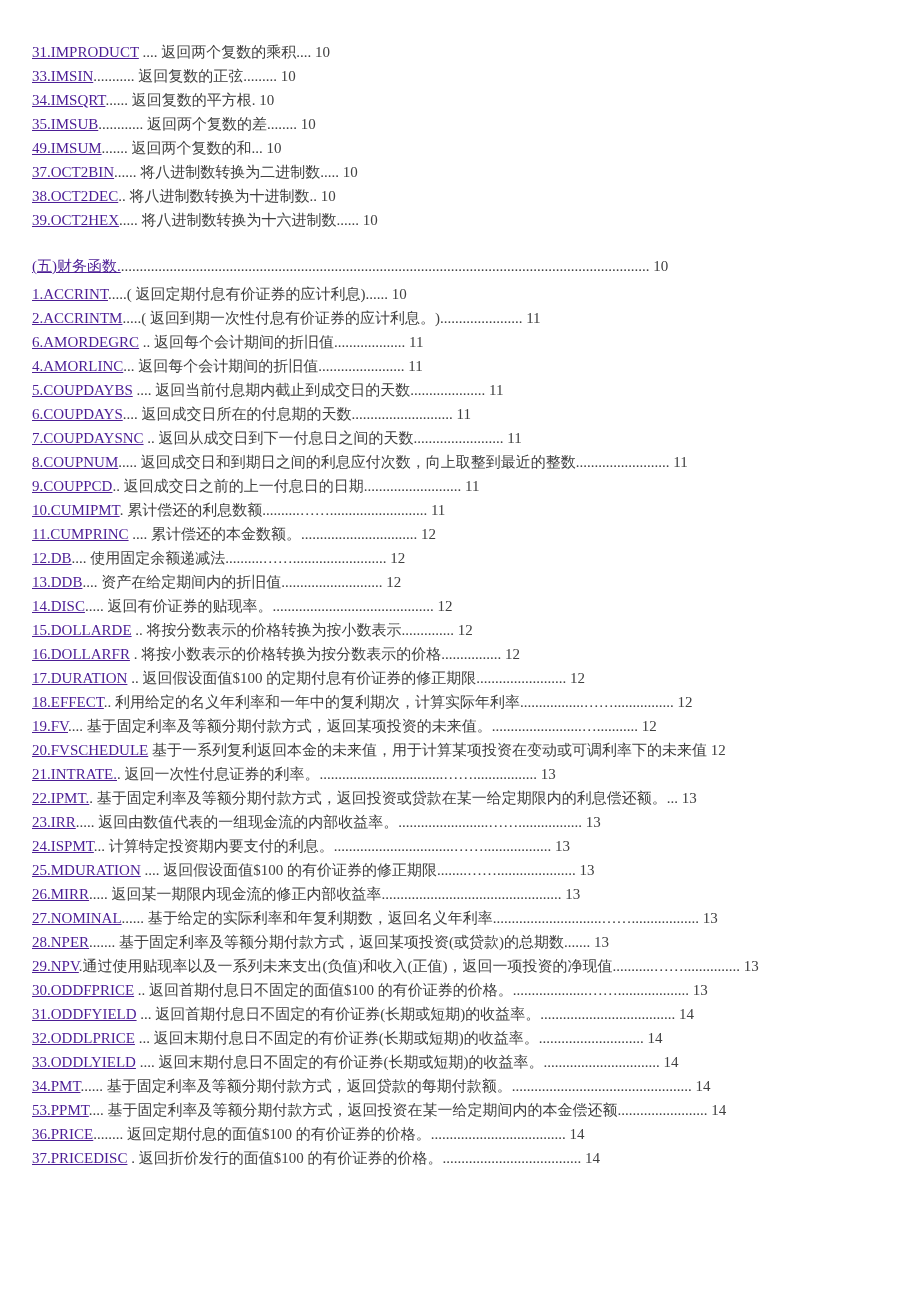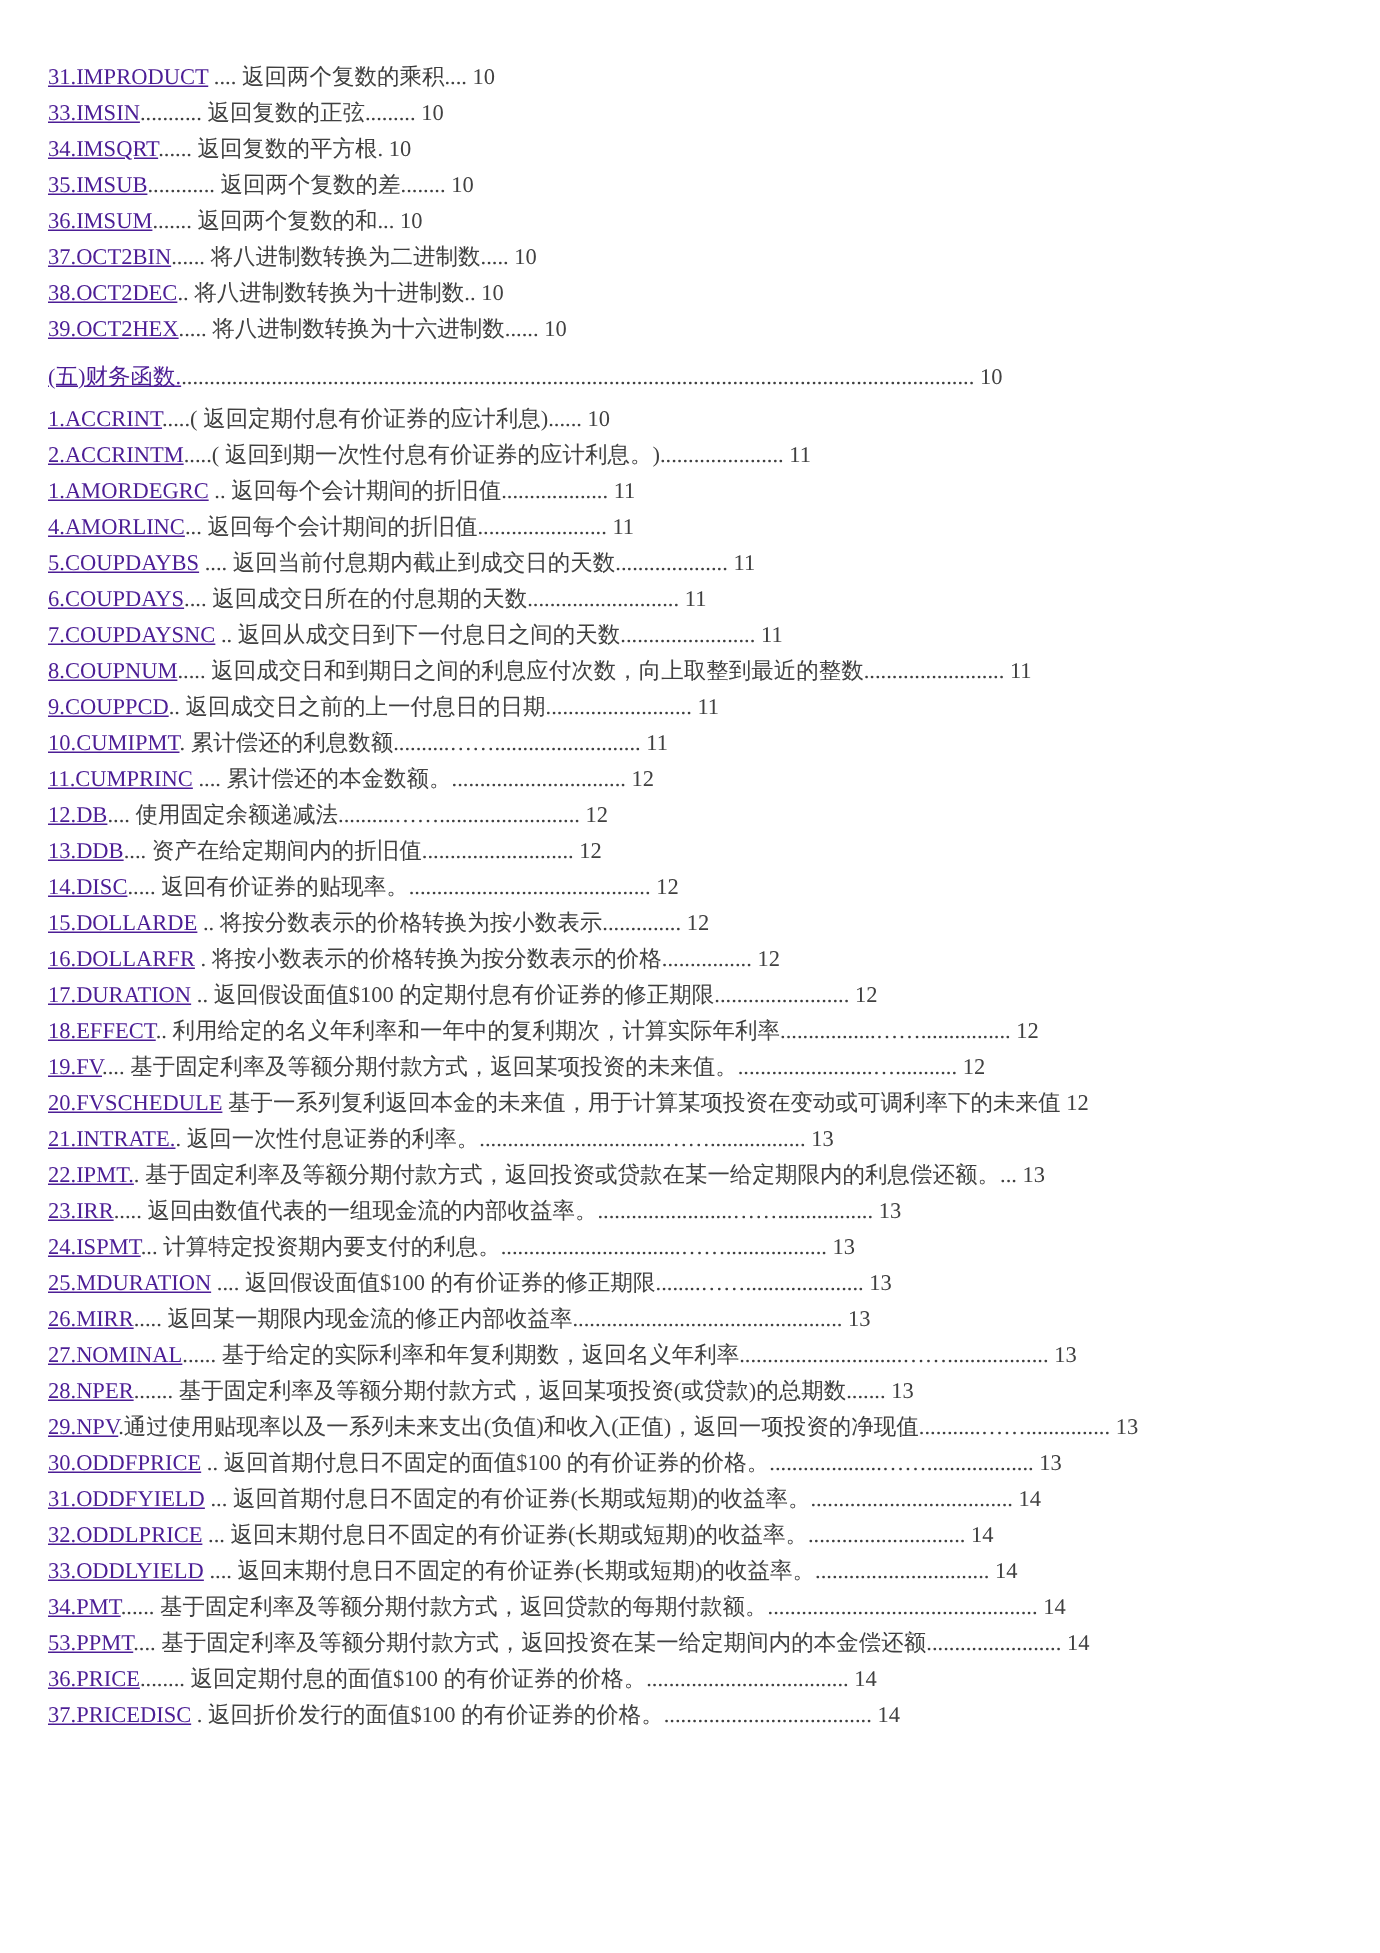--- a/index.html
+++ b/index.html
@@ -20,46 +20,46 @@
     overflow: hidden;
     margin: 0;
   }
   .link {
     color: #4c1d95;
   }
   .desc {
     color: #404040;
   }
   .section-header {
-    margin-top: 8px;
+    margin-top: 22px;
     margin-bottom: 4px;
   }
 </style>
 </head>
 <body>
 
 <div id="g1">
     <p class="entry"><a href="#" class="link">31.IMPRODUCT</a><span class="desc"> .... 返回两个复数的乘积.... 10</span></p>
     <p class="entry"><a href="#" class="link">33.IMSIN</a><span class="desc">........... 返回复数的正弦......... 10</span></p>
     <p class="entry"><a href="#" class="link">34.IMSQRT</a><span class="desc">...... 返回复数的平方根. 10</span></p>
     <p class="entry"><a href="#" class="link">35.IMSUB</a><span class="desc">............ 返回两个复数的差........ 10</span></p>
-    <p class="entry"><a href="#" class="link">36.IMSUM</a><span class="desc">....... 返回两个复数的和... 10</span></p>
+    <p class="entry"><a href="#" class="link">49.IMSUM</a><span class="desc">....... 返回两个复数的和... 10</span></p>
     <p class="entry"><a href="#" class="link">37.OCT2BIN</a><span class="desc">...... 将八进制数转换为二进制数..... 10</span></p>
     <p class="entry"><a href="#" class="link">38.OCT2DEC</a><span class="desc">.. 将八进制数转换为十进制数.. 10</span></p>
     <p class="entry"><a href="#" class="link">39.OCT2HEX</a><span class="desc">..... 将八进制数转换为十六进制数...... 10</span></p>
   </div>
 
 <div class="entry section-header">
   <a href="#" class="link">(五)财务函数.</a><span class="desc">............................................................................................................................................. 10</span>
 </div>
 
 <div id="g2">
     <p class="entry"><a href="#" class="link">1.ACCRINT</a><span class="desc">.....( 返回定期付息有价证券的应计利息)...... 10</span></p>
     <p class="entry"><a href="#" class="link">2.ACCRINTM</a><span class="desc">.....( 返回到期一次性付息有价证券的应计利息。)...................... 11</span></p>
-    <p class="entry"><a href="#" class="link">1.AMORDEGRC</a><span class="desc"> .. 返回每个会计期间的折旧值................... 11</span></p>
+    <p class="entry"><a href="#" class="link">6.AMORDEGRC</a><span class="desc"> .. 返回每个会计期间的折旧值................... 11</span></p>
     <p class="entry"><a href="#" class="link">4.AMORLINC</a><span class="desc">... 返回每个会计期间的折旧值....................... 11</span></p>
     <p class="entry"><a href="#" class="link">5.COUPDAYBS</a><span class="desc"> .... 返回当前付息期内截止到成交日的天数.................... 11</span></p>
     <p class="entry"><a href="#" class="link">6.COUPDAYS</a><span class="desc">.... 返回成交日所在的付息期的天数........................... 11</span></p>
     <p class="entry"><a href="#" class="link">7.COUPDAYSNC</a><span class="desc"> .. 返回从成交日到下一付息日之间的天数........................ 11</span></p>
     <p class="entry"><a href="#" class="link">8.COUPNUM</a><span class="desc">..... 返回成交日和到期日之间的利息应付次数，向上取整到最近的整数......................... 11</span></p>
     <p class="entry"><a href="#" class="link">9.COUPPCD</a><span class="desc">.. 返回成交日之前的上一付息日的日期.......................... 11</span></p>
     <p class="entry"><a href="#" class="link">10.CUMIPMT</a><span class="desc">. 累计偿还的利息数额..........…….......................... 11</span></p>
     <p class="entry"><a href="#" class="link">11.CUMPRINC</a><span class="desc"> .... 累计偿还的本金数额。............................... 12</span></p>
     <p class="entry"><a href="#" class="link">12.DB</a><span class="desc">.... 使用固定余额递减法..........……......................... 12</span></p>
     <p class="entry"><a href="#" class="link">13.DDB</a><span class="desc">.... 资产在给定期间内的折旧值........................... 12</span></p>

